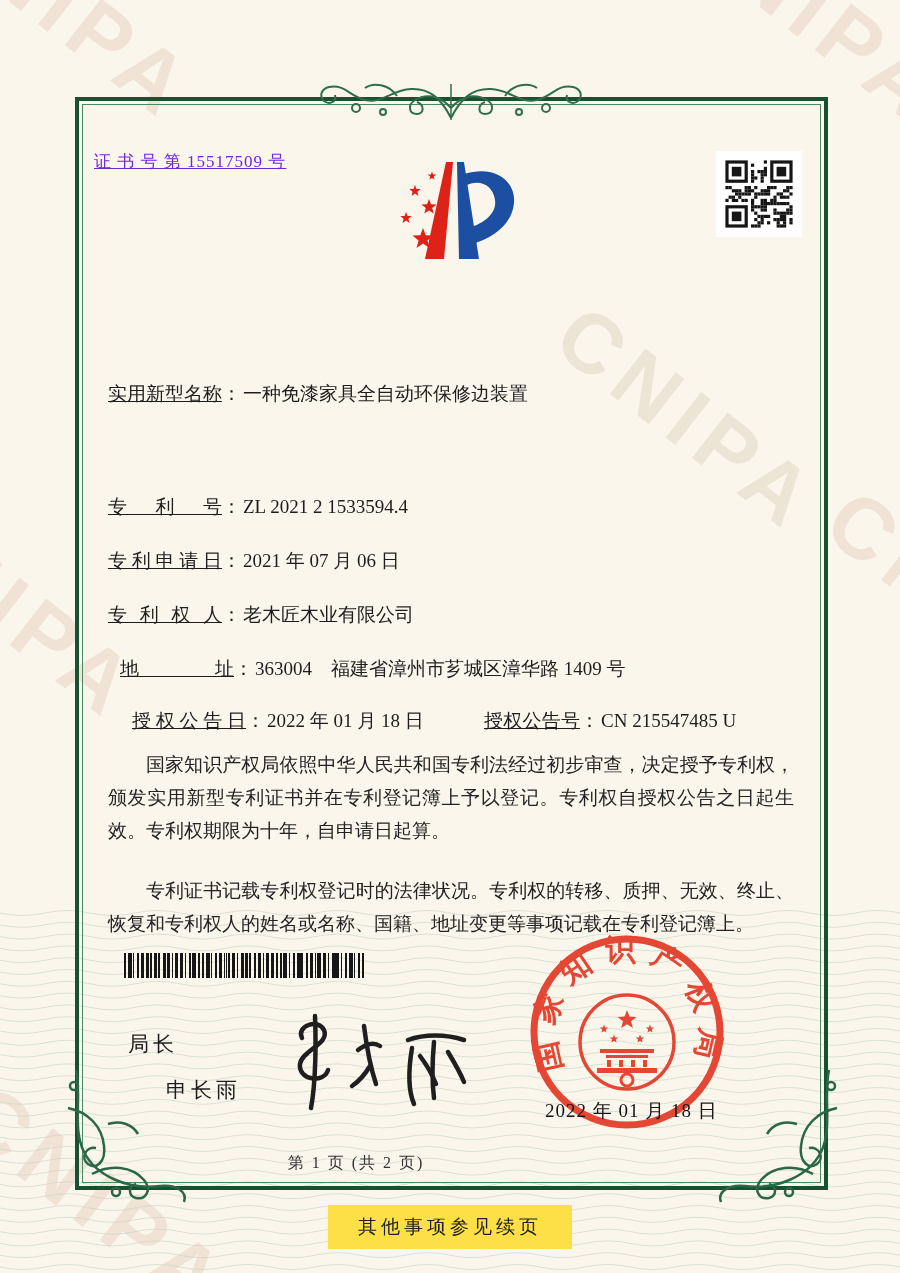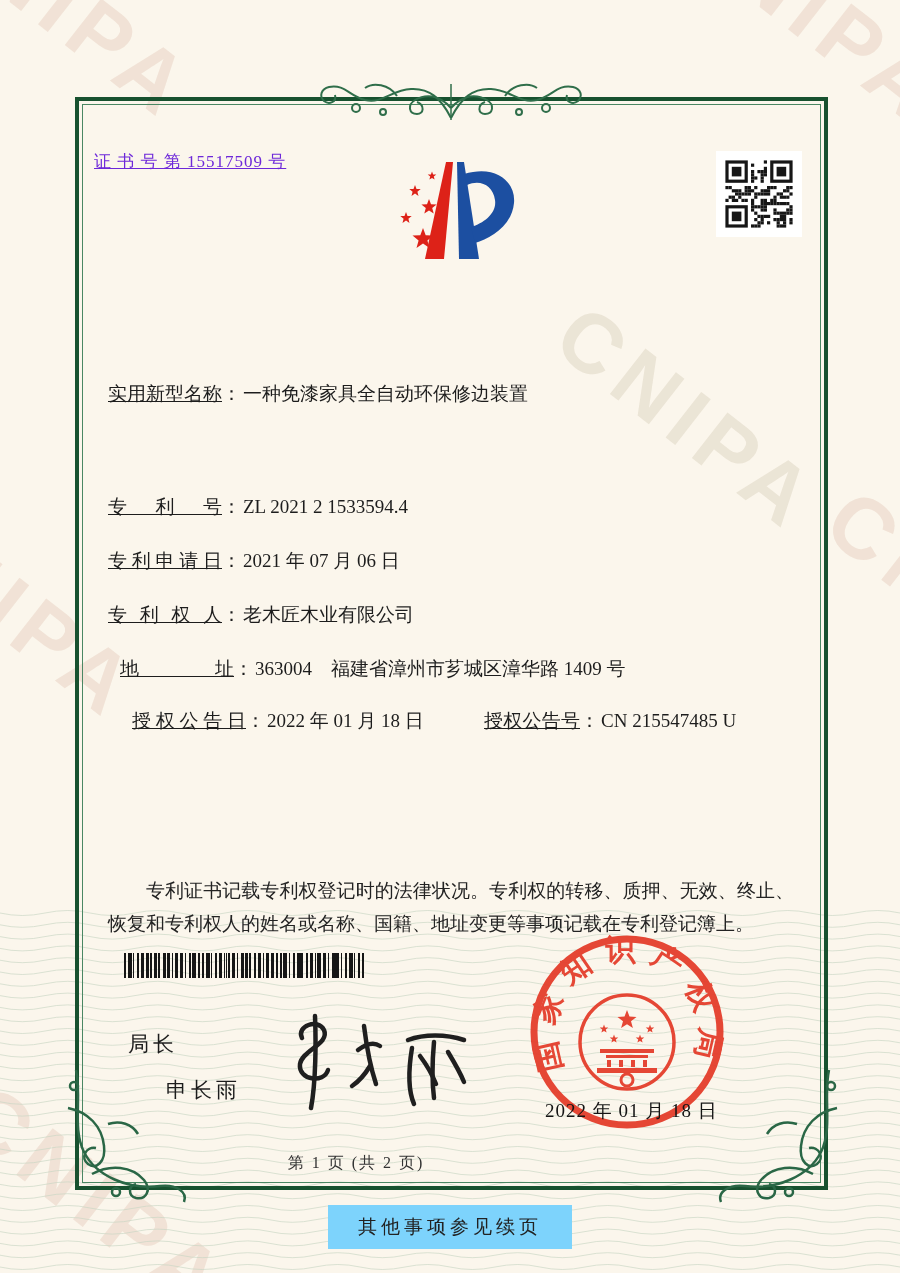--- a/index.html
+++ b/index.html
@@ -55,21 +55,21 @@
   .signature{position:absolute;left:268px;top:1008px;}
 
   .seal{position:absolute;left:517px;top:922px;width:220px;height:220px;opacity:.93;}
   .seal-date{position:absolute;left:545px;top:1098px;width:190px;font-size:19px;color:#141414;
       letter-spacing:1px;white-space:nowrap;}
 
   .page-num{position:absolute;left:0;top:1153px;width:712px;text-align:center;font-size:16px;
       letter-spacing:2px;color:#333;}
 
   .cont-note{position:absolute;left:50%;top:1205px;transform:translateX(-50%);
-      background:#7dd3fc;padding:9px 30px;font-size:19px;letter-spacing:4px;color:#222;}
+      background:#fde047;padding:9px 30px;font-size:19px;letter-spacing:4px;color:#222;}
 </style>
 </head>
 <body>
 
 <div id="page">
 
   <div class="wm" style="left:-95px;top:-45px;">CNIPA</div>
   <div class="wm" style="left:655px;top:-40px;">CNIPA</div>
   <div class="wm center" style="left:535px;top:370px;">CNIPA</div>
   <div class="wm" style="left:-150px;top:555px;">CNIPA</div>
@@ -314,20 +314,21 @@
   <div class="frow" style="top:656px;margin-left:12px;">
     <span class="flabel">地址</span><span>：</span><span class="fvalue">363004　福建省漳州市芗城区漳华路 1409 号</span>
   </div>
   <div class="frow" style="top:708px;margin-left:24px;">
     <span class="flabel">授权公告日</span><span>：</span><span class="fvalue">2022 年 01 月 18 日</span>
     <span class="fpair2">
       <span class="flabel">授权公告号</span><span>：</span><span class="fvalue">CN 215547485 U</span>
     </span>
   </div>
 
+  <div class="para" style="top:748px;">国家知识产权局依照中华人民共和国专利法经过初步审查，决定授予专利权，颁发实用新型专利证书并在专利登记簿上予以登记。专利权自授权公告之日起生效。专利权期限为十年，自申请日起算。</div>
   <div class="para" style="top:846px;margin-top:28px;">专利证书记载专利权登记时的法律状况。专利权的转移、质押、无效、终止、恢复和专利权人的姓名或名称、国籍、地址变更等事项记载在专利登记簿上。</div>
 
   <div class="barcode"></div>
 
   <div class="director-title">局长</div>
   <div class="director-name">申长雨</div>
 
   <svg class="signature" width="215" height="105" viewBox="0 0 215 105">
     <g stroke="#1f1f1f" stroke-width="4.5" fill="none" stroke-linecap="round" stroke-linejoin="round">
       <path d="M34,30 C28,18 50,10 56,22 C62,36 34,42 32,56 C30,72 56,76 60,62"></path>

